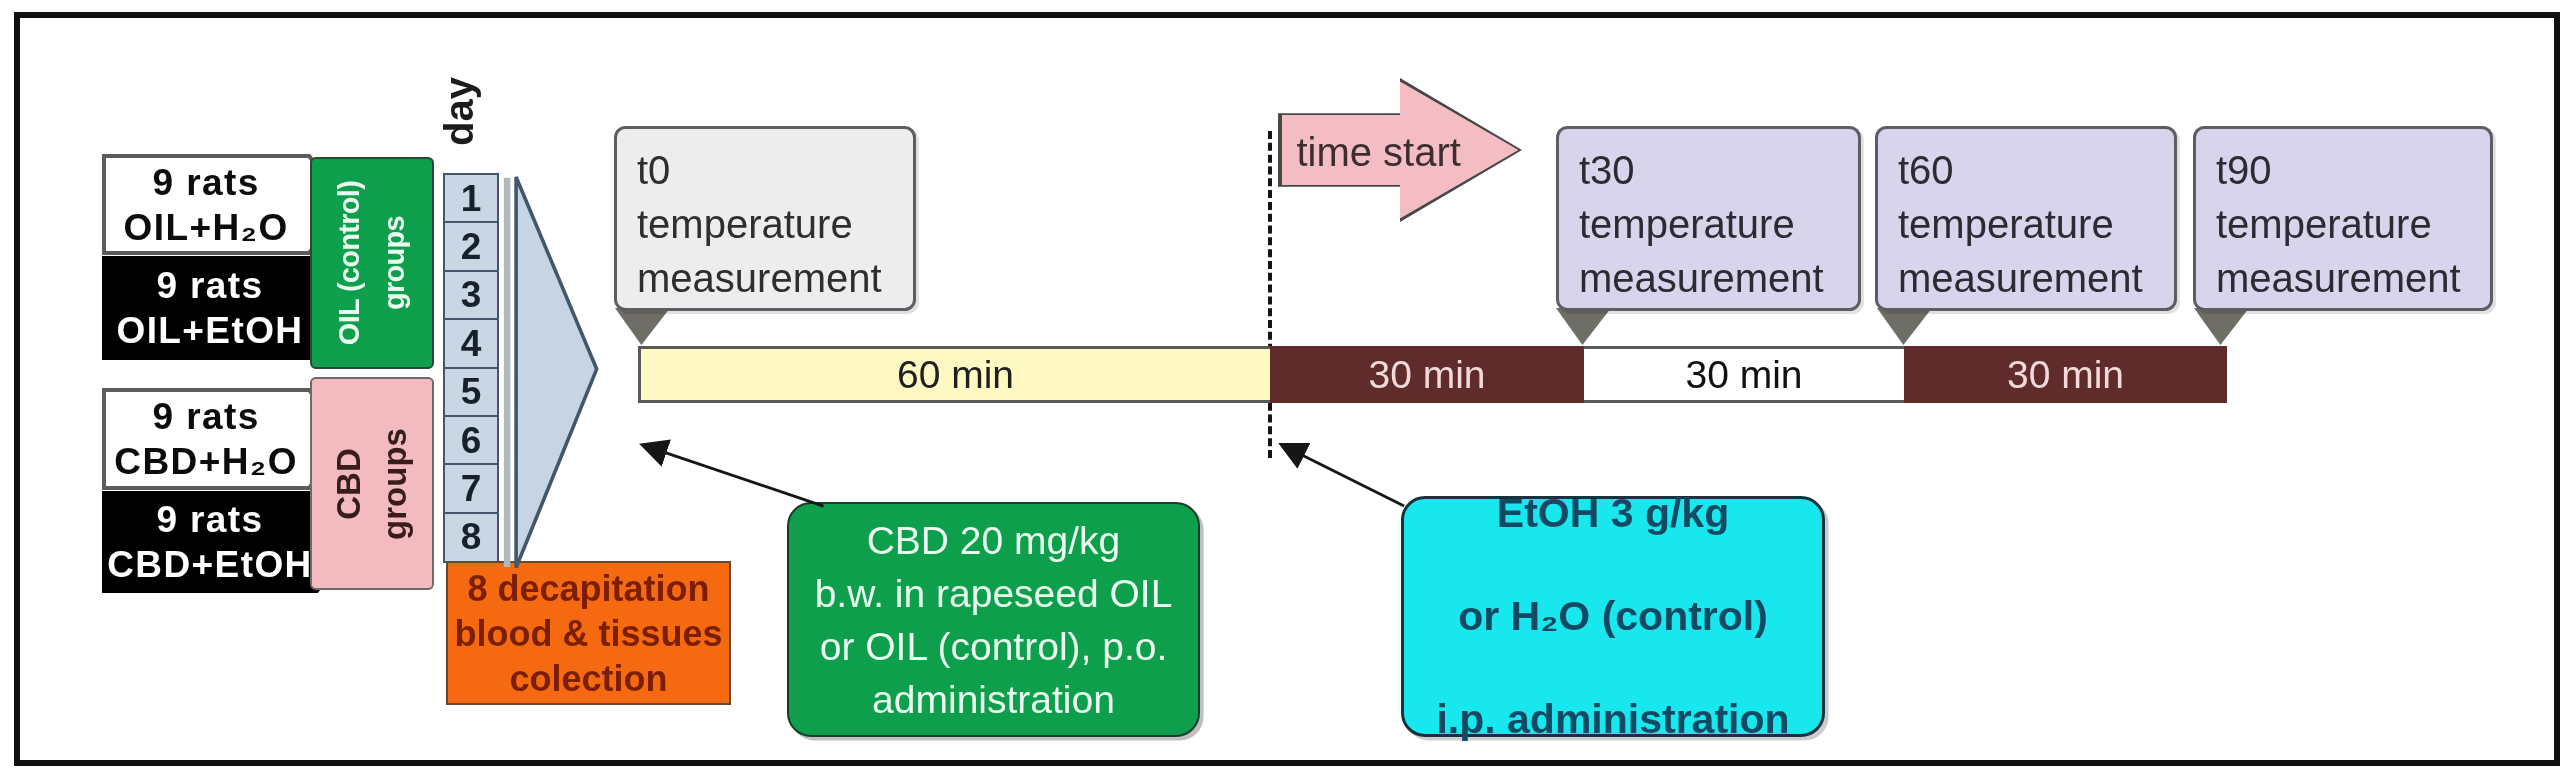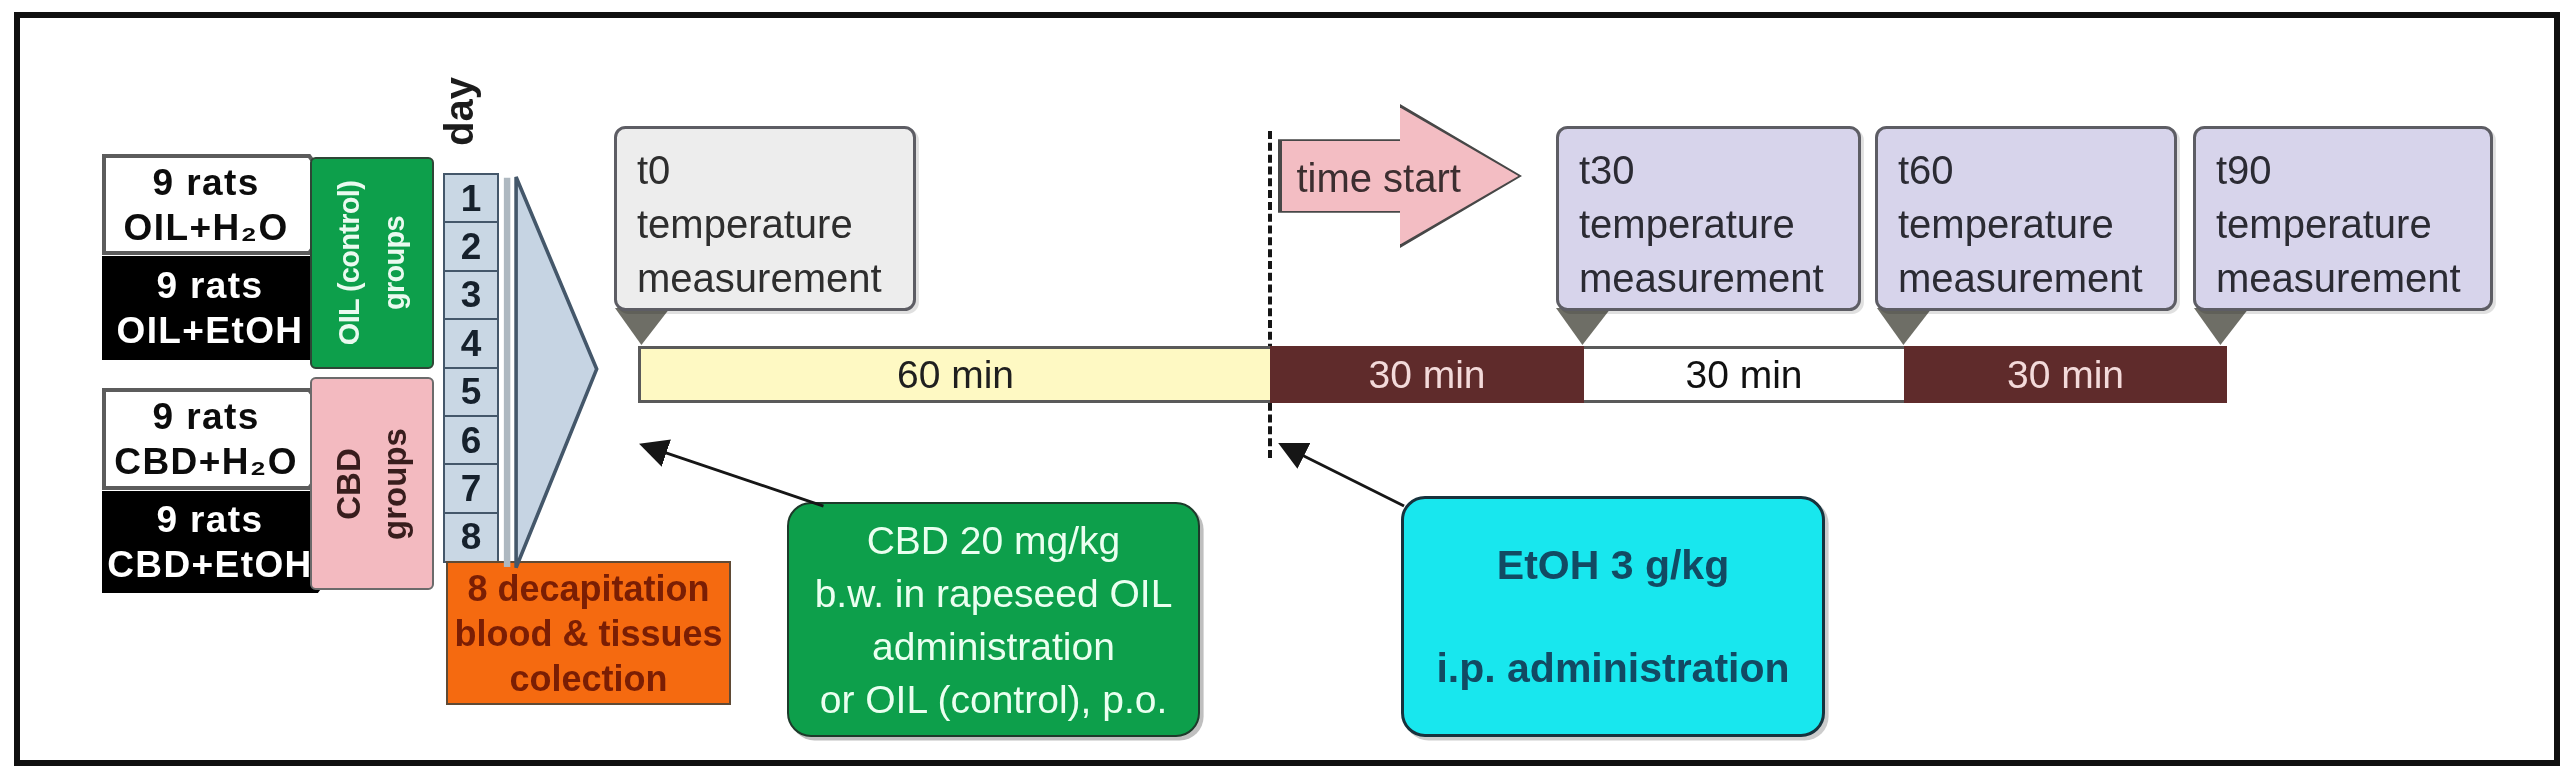--- a/index.html
+++ b/index.html
@@ -54,21 +54,21 @@
   .seg.gray{width:632px;background:#fef9c3;border:3.6px solid #5a5a5a;border-right:none;color:#1f1f1f;}
   .seg.maroon{background:var(--c-maroon,#5f2b2b);color:#f3dada;}
   .seg.m1{width:314px;}
   .seg.white{width:320px;background:#fff;border-top:3.6px solid #5a5a5a;border-bottom:3.6px solid #5a5a5a;color:#111;}
   .seg.m2{width:323px;}
 
   
   .dashline{left:1268px;top:131px;height:327px;width:0;border-left:4.3px dashed #151515;z-index:1;}
 
   
-  .tsarrow{left:1278px;top:104px;width:244px;height:144px;z-index:3;}
+  .tsarrow{left:1278px;top:78px;width:244px;height:144px;z-index:3;}
   .tsarrow .layer-outer{position:absolute;inset:0;background:#474747;
     clip-path:polygon(0 24.5%,50% 24.5%,50% 0,100% 50%,50% 100%,50% 75.5%,0 75.5%);}
   .tsarrow .layer-inner{position:absolute;inset:3.6px;background:var(--c-arrow_pink,#f3bdc3);
     clip-path:polygon(0 24.5%,50% 24.5%,50% 0,100% 50%,50% 100%,50% 75.5%,0 75.5%);}
   .tsarrow .txt{position:absolute;left:7.2px;top:52px;width:187px;text-align:center;font-size:40px;color:#3c2e30;z-index:2;white-space:nowrap;}
 
   
   .adminbox{position:absolute;border-radius:24px;box-sizing:border-box;display:flex;flex-direction:column;
     justify-content:center;align-items:center;text-align:center;z-index:3;}
   .adminbox.green{left:787px;top:502px;width:413px;height:235px;background:var(--c-green,#0d9f4b);
@@ -194,25 +194,26 @@
 
 <div class="abs tsarrow">
   <div class="layer-outer"></div>
   <div class="layer-inner"></div>
   <div class="txt">time start</div>
 </div>
 
 <div class="adminbox green">
   <div>CBD 20 mg/kg</div>
   <div>b.w. in rapeseed OIL</div>
+  <div>or OIL (control), p.o.</div>
   <div>administration</div>
-  <div>or OIL (control), p.o.</div>
 </div>
 <div class="adminbox cyan">
   <div>EtOH 3 g/kg</div>
+  <div>or H₂O (control)</div>
   <div>i.p. administration</div>
 </div>
 
 <svg class="abs overlay-svg" viewBox="0 0 3585 1085" width="2576" height="780">
   <defs>
     <marker id="ah" markerWidth="10" markerHeight="10" refX="8" refY="5" orient="auto">
       <path d="M0,0 L10,5 L0,10 z" fill="#161616"></path>
     </marker>
   </defs>
   <line x1="1146" y1="704" x2="897" y2="620" stroke="#161616" stroke-width="4" marker-end="url(#ah)"></line>

